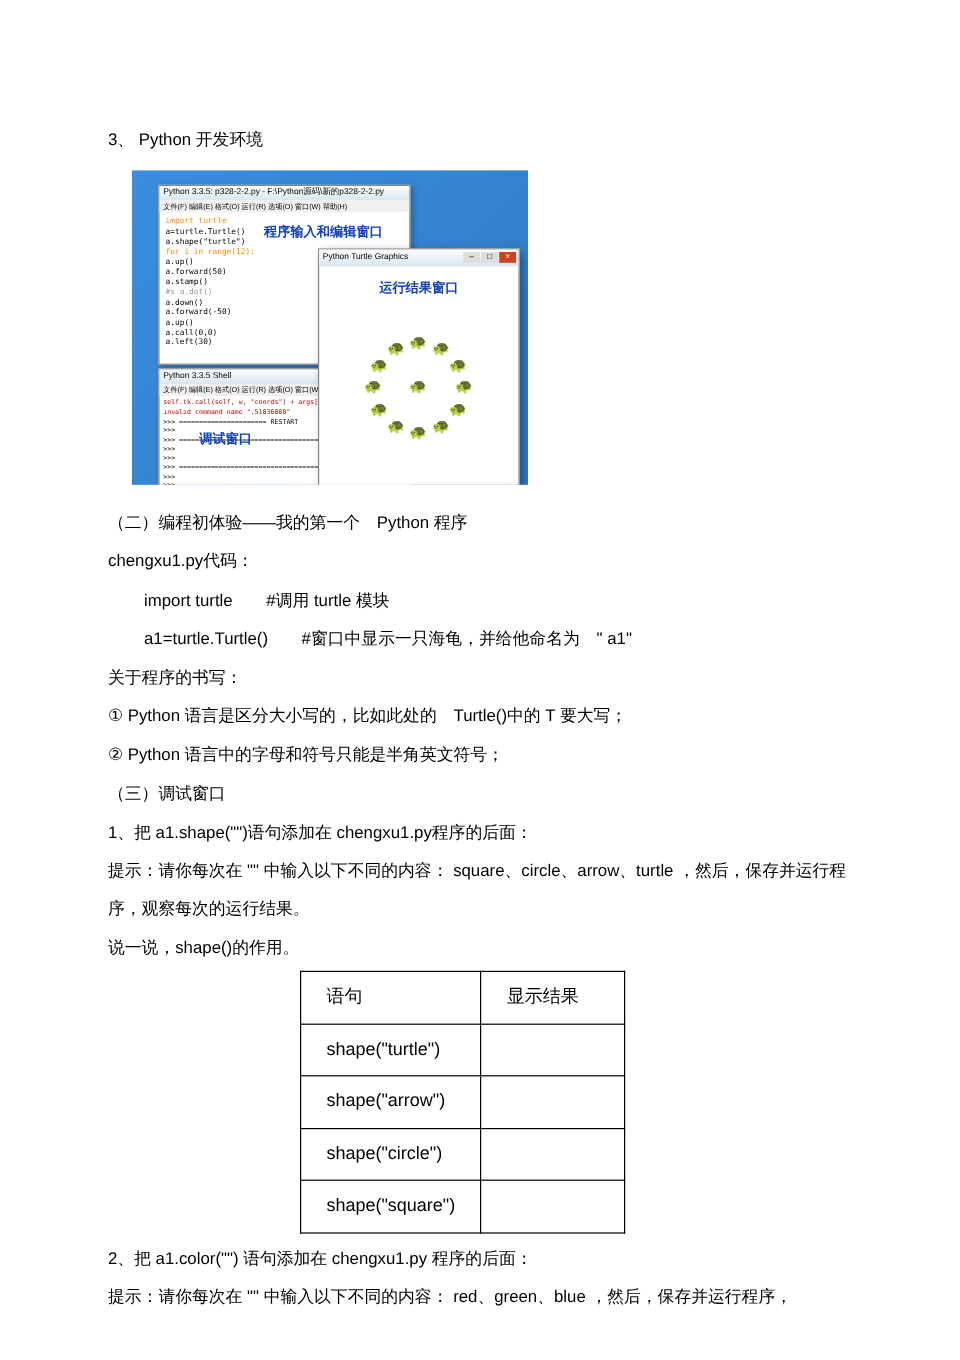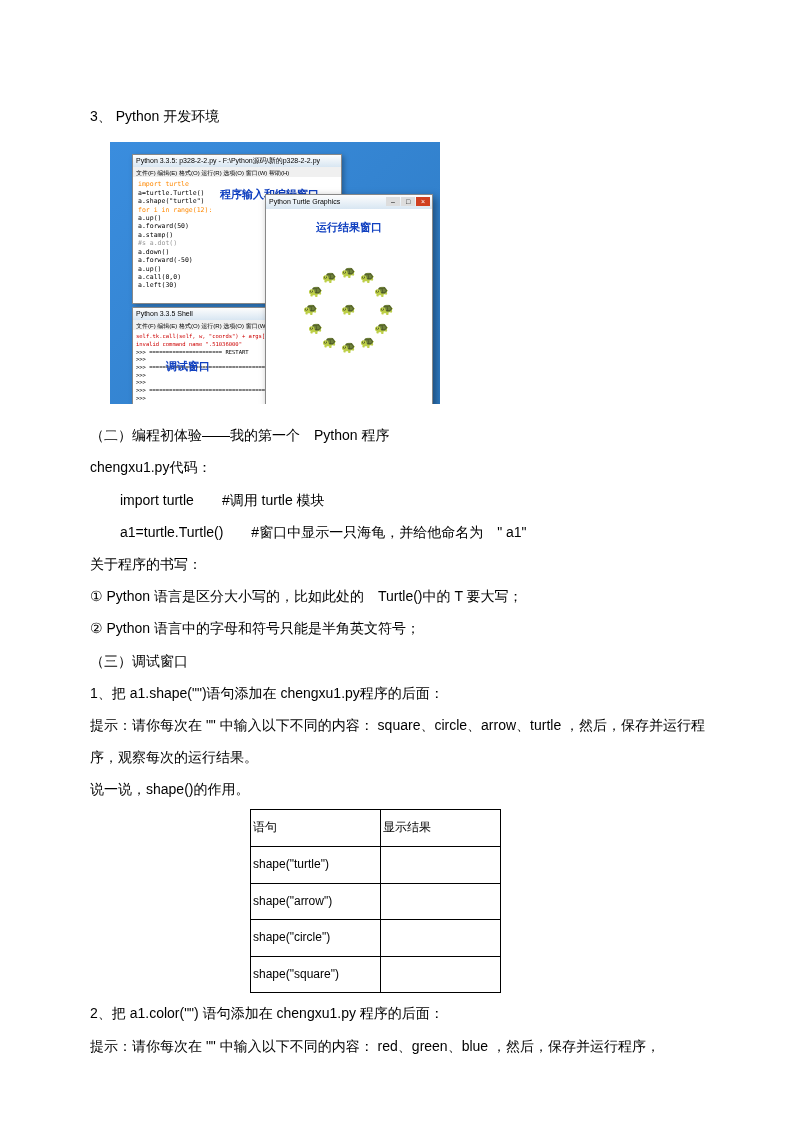--- a/index.html
+++ b/index.html
@@ -82,21 +82,21 @@
     .shell-label {
       position: absolute;
       top: 212px;
       left: 56px;
       color: #1040c0;
       font-size: 11px;
       font-weight: bold;
     }
     .graphics-win {
       position: absolute;
-      top: 52px;
+      top: 65px;
       left: 155px;
       width: 168px;
       height: 218px;
       background: #fff;
       border: 1px solid #888;
       box-shadow: 3px 3px 8px rgba(0,0,0,0.4);
     }
     .graphics-title {
       height: 14px;
       background: linear-gradient(#fdfdfd, #d8e6f2);
@@ -135,22 +135,22 @@
       transform: translate(-50%, -50%);
     }
     .indent { padding-left: 30px; }
     .para { margin: 0; }
     table {
       border-collapse: collapse;
       margin: 4px 0 4px 160px;
     }
     td {
       border: 1px solid #000;
-      padding: 4px 2px;
-      font-size: 12px;
+      padding: 4px 21px;
+      font-size: 15px;
       height: 30px;
     }
     td.col1 { width: 130px; }
     td.col2 { width: 120px; }
   </style>
 </head>
 <body>
 
 <p class="para section-num">3、 Python 开发环境</p>
 

